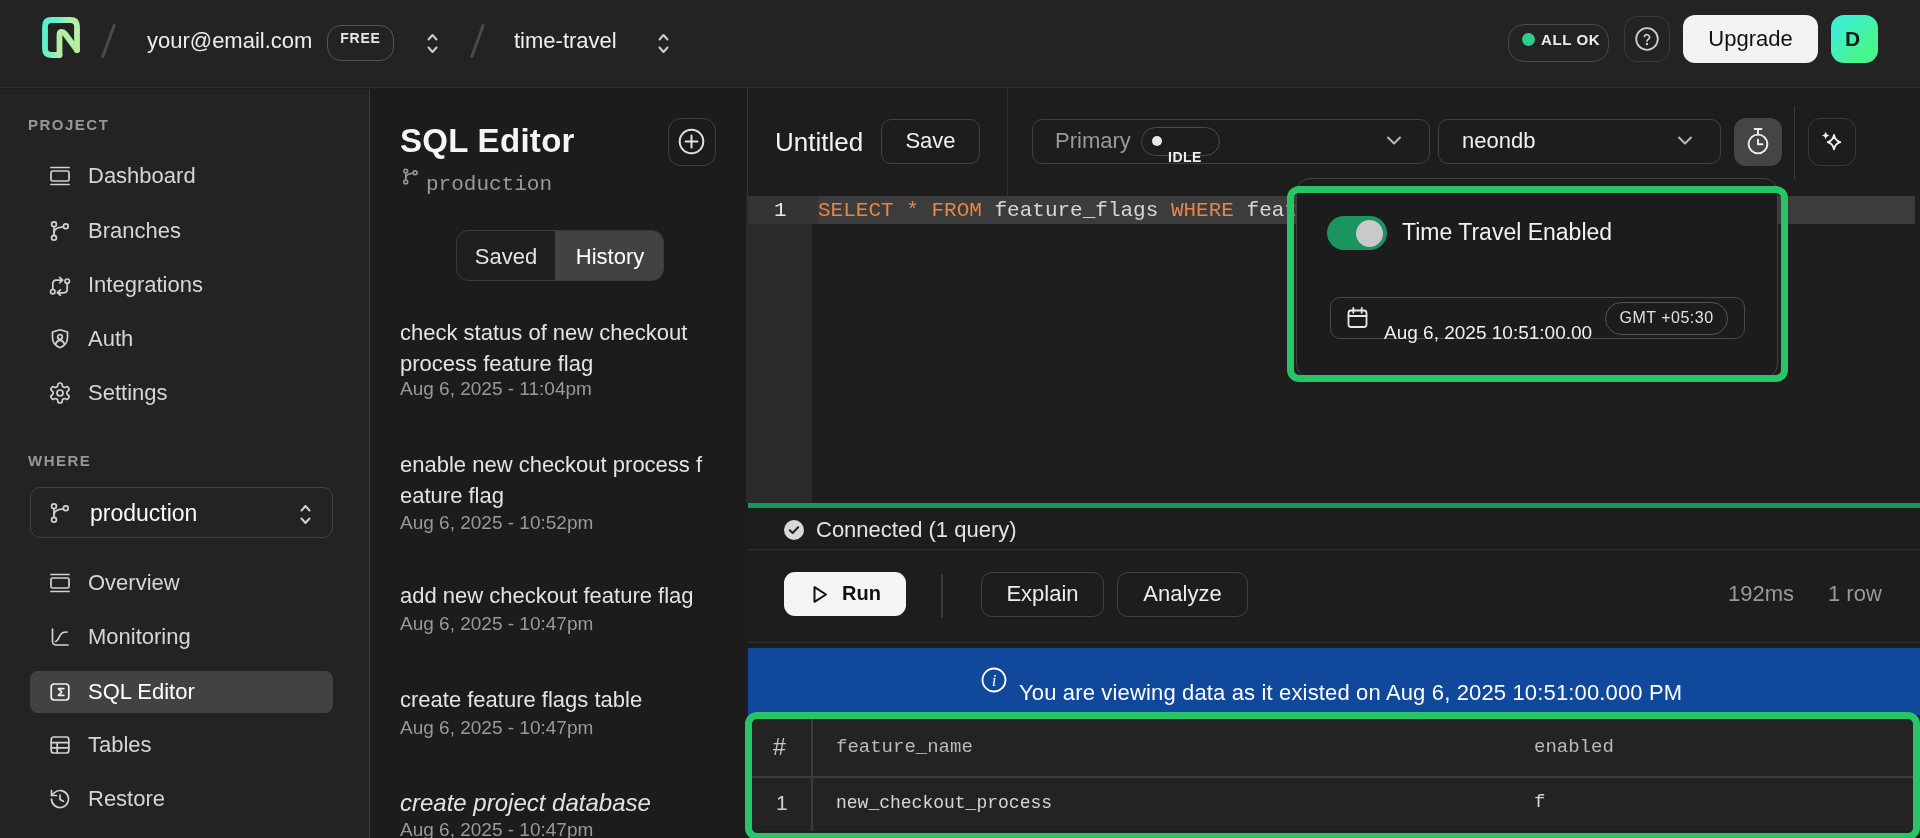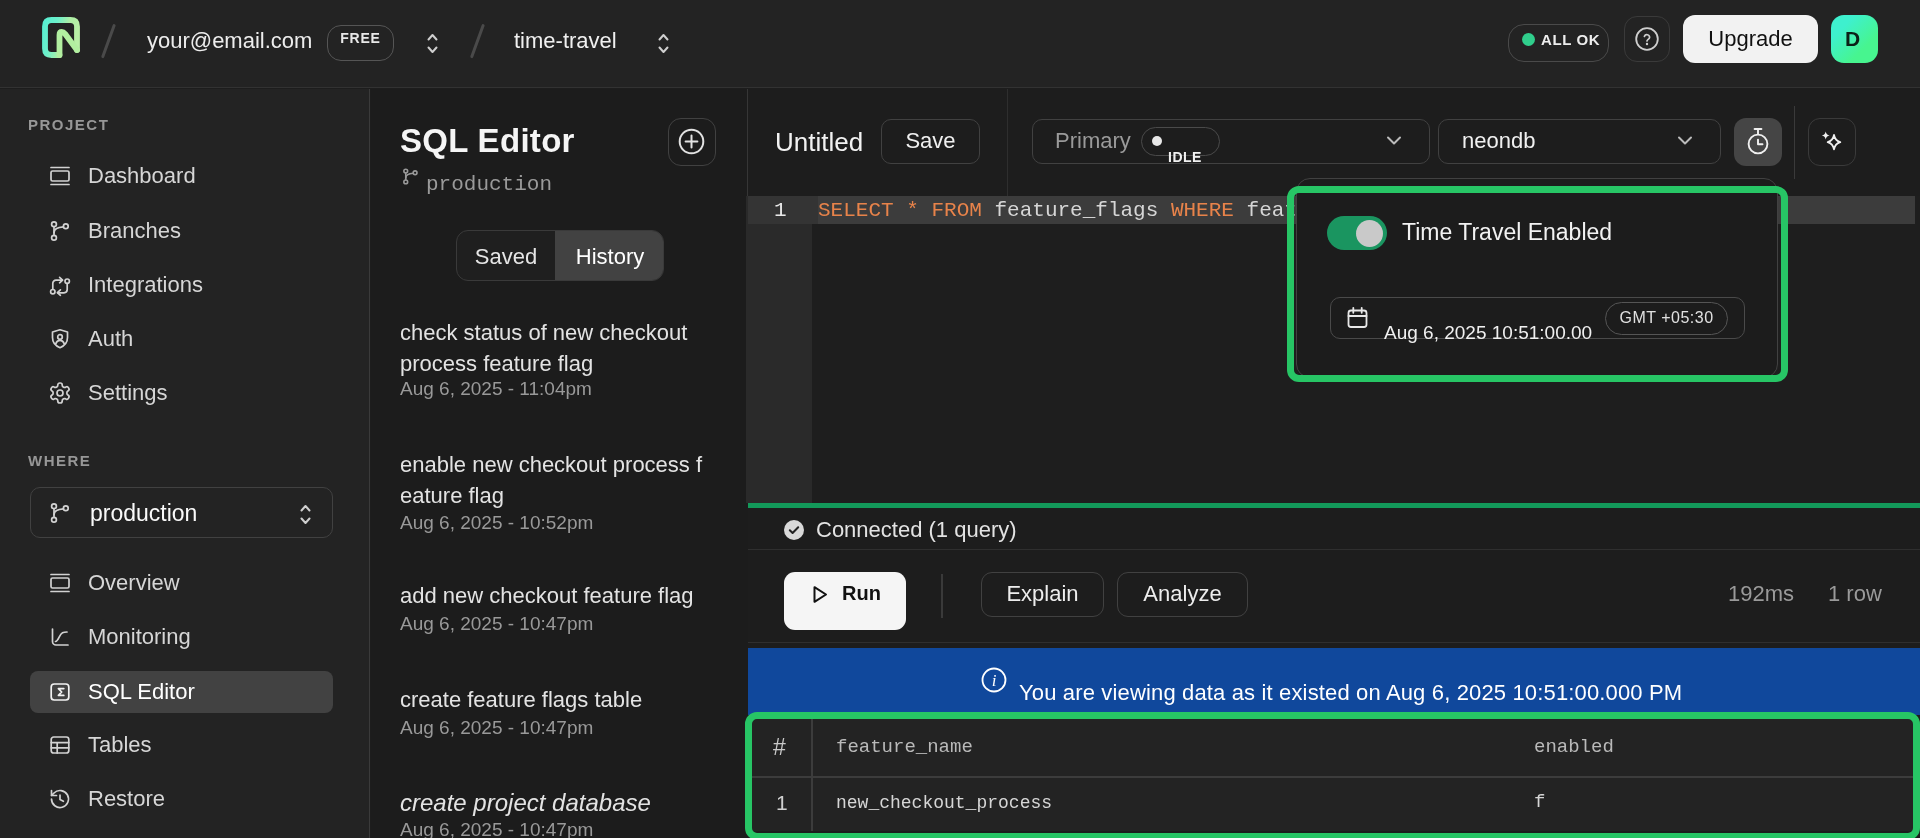--- a/index.html
+++ b/index.html
@@ -257,21 +257,21 @@
 
     <div class="abs" style="left:0;top:414px;width:1172px;height:5px;background:#13995a;"></div>
 
     <svg class="abs" style="left:36px;top:431px;" width="20" height="20" viewBox="0 0 20 20">
         <circle cx="10" cy="10" r="10" fill="#d9d9d9"></circle>
         <path d="m5.8 10.2 2.8 2.8 5.6-5.8" fill="none" stroke="#222" stroke-width="2" stroke-linecap="round" stroke-linejoin="round"></path>
       </svg>
     <div class="abs" style="left:68px;top:428px;font-size:22px;color:#e3e3e3;">Connected (1 query)</div>
     <div class="abs" style="left:0;top:460px;width:1172px;height:1px;background:#2f2f2f;"></div>
 
-    <div class="abs" style="left:36px;top:483px;width:122px;height:58px;background:#f5f5f5;border-radius:11px;">
+    <div class="abs" style="left:36px;top:483px;width:122px;height:44px;background:#f5f5f5;border-radius:11px;">
       <svg class="abs" style="left:26px;top:12px;" width="20" height="21" viewBox="0 0 20 21">
           <path d="M4.5 3.2 16 10.5 4.5 17.8z" fill="none" stroke="#111" stroke-width="2" stroke-linejoin="round"></path>
         </svg>
       <div class="abs" style="left:58px;top:10px;font-size:20px;font-weight:bold;color:#111;">Run</div>
     </div>
     <div class="abs" style="left:193px;top:485px;width:2px;height:44px;background:#3a3a3a;"></div>
     <div class="abs" style="left:233px;top:483px;width:123px;height:45px;border:1.5px solid #414141;border-radius:11px;font-size:22px;color:#ededed;text-align:center;line-height:42px;">Explain</div>
     <div class="abs" style="left:369px;top:483px;width:131px;height:45px;border:1.5px solid #414141;border-radius:11px;font-size:22px;color:#ededed;text-align:center;line-height:42px;">Analyze</div>
     <div class="abs" style="left:980px;top:492px;font-size:22px;color:#9a9a9a;">192ms</div>
     <div class="abs" style="left:1080px;top:492px;font-size:22px;color:#9a9a9a;">1 row</div>

